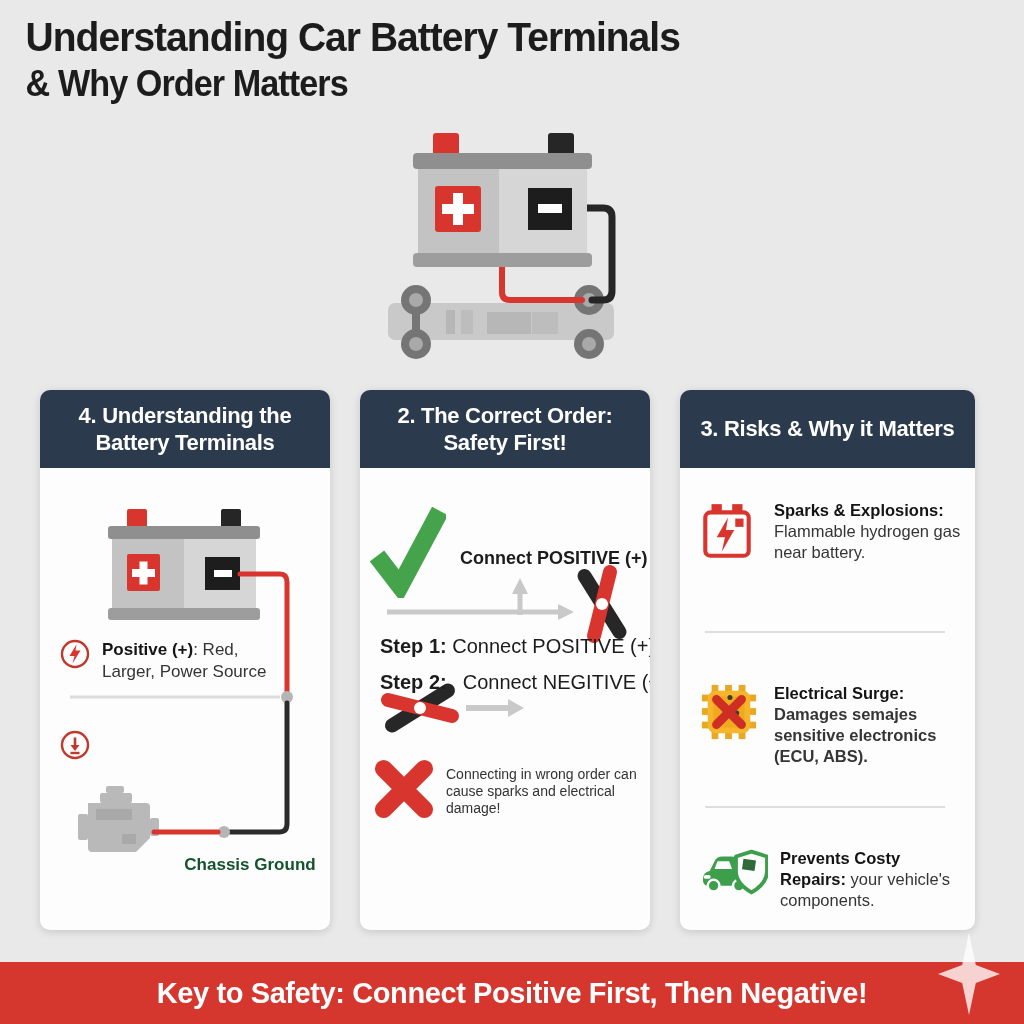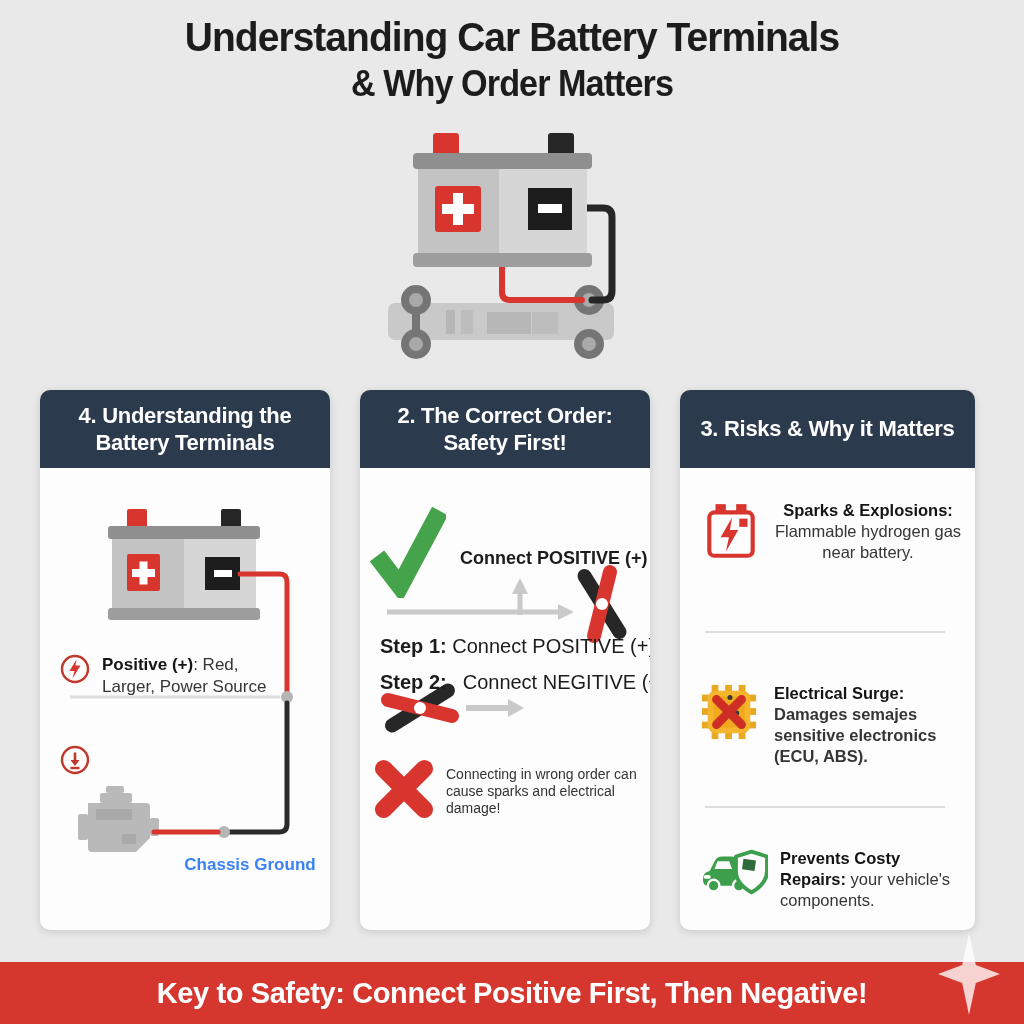--- a/index.html
+++ b/index.html
@@ -7,21 +7,21 @@
   body {
     font-family:"Liberation Sans", sans-serif;
     background:#e9e9e9;
     position:relative;
     overflow:hidden;
     color:#222;
   }
   .abs { position:absolute; }
 
   
-  .title-wrap { position:absolute; top:14px; left:0; width:1024px; text-align:center; color:#1c1c1c; }
+  .title-wrap { position:absolute; top:14px; left:0; width:1024px; color:#1c1c1c; }
   .title-l1 { font-size:41px; font-weight:800; letter-spacing:-1px; transform:scaleX(.95); }
   .title-l2 { font-size:36px; font-weight:800; letter-spacing:-1px; transform:scaleX(.95); margin-top:2px; }
 
   
   .card {
     position:absolute; top:390px; width:290px; height:540px;
     background:#fdfdfd; border-radius:10px;
     box-shadow:0 2px 8px rgba(0,0,0,.14);
     overflow:hidden;
   }
@@ -31,46 +31,46 @@
   .card-header {
     position:absolute; top:0; left:0; right:0; height:78px;
     background:#2b3a4d; color:#fff;
     display:flex; align-items:center; justify-content:center;
     text-align:center; font-size:22px; font-weight:700; line-height:1.25;
     padding:0 14px; letter-spacing:-.3px;
   }
   .diagram-svg { position:absolute; inset:0; width:100%; height:100%; }
 
   
-  .c1-row { position:absolute; display:flex; gap:12px; align-items:flex-start; left:20px; width:240px;margin-top:15px; }
+  .c1-row { position:absolute; display:flex; gap:12px; align-items:flex-start; left:20px; width:240px; }
   .c1-row .txt { font-size:17px; line-height:1.3; color:#353535; width:192px; }
   .c1-row b { color:#141414; }
   .row-pos { top:249px; }
   .row-neg { top:340px; }
   .chassis-label { position:absolute; left:140px; top:465px; width:140px; text-align:center;
-    font-weight:700; font-size:17px; color:#3b82f6; }
+    font-weight:700; font-size:17px; color:#14532d; }
 
   
   .check-box { position:absolute; left:10px; top:112px; width:76px; height:96px; }
   .connect-pos { position:absolute; left:100px; top:158px; font-size:18px; font-weight:700;
     color:#1c1c1c; white-space:nowrap; }
   .step { position:absolute; left:20px; font-size:20px; color:#1c1c1c; white-space:nowrap; }
   .step1 { top:245px; }
   .step2 { top:281px; }
   .step2 .rest { margin-left:16px; }
   .xmark-box { position:absolute; left:13px; top:368px; width:62px; height:62px; }
   .warning-txt { position:absolute; left:86px; top:376px; width:200px; font-size:14px;
     line-height:1.22; color:#333; }
 
   
   .c3-row { position:absolute; left:20px; display:flex; gap:12px; align-items:flex-start; width:262px; }
   .c3-row .icon-box { flex:0 0 62px; }
   .c3-row .txt { font-size:16.5px; line-height:1.28; color:#353535; width:198px; }
   .c3-row b { color:#141414; }
-  .c3-item1 { top:110px;text-align:center; }
+  .c3-item1 { top:110px; }
   .c3-item2 { top:293px;font-weight:bold; }
   .c3-item3 { top:458px; }
   .c3-divider { position:absolute; left:25px; width:240px; height:2px; background:#dedede; }
   .c3-div1 { top:241px; }
   .c3-div2 { top:416px; }
 
   
   .footer-banner {
     position:absolute; left:0; top:962px; width:1024px; height:62px;
     background:#d5372f; color:#fff;

